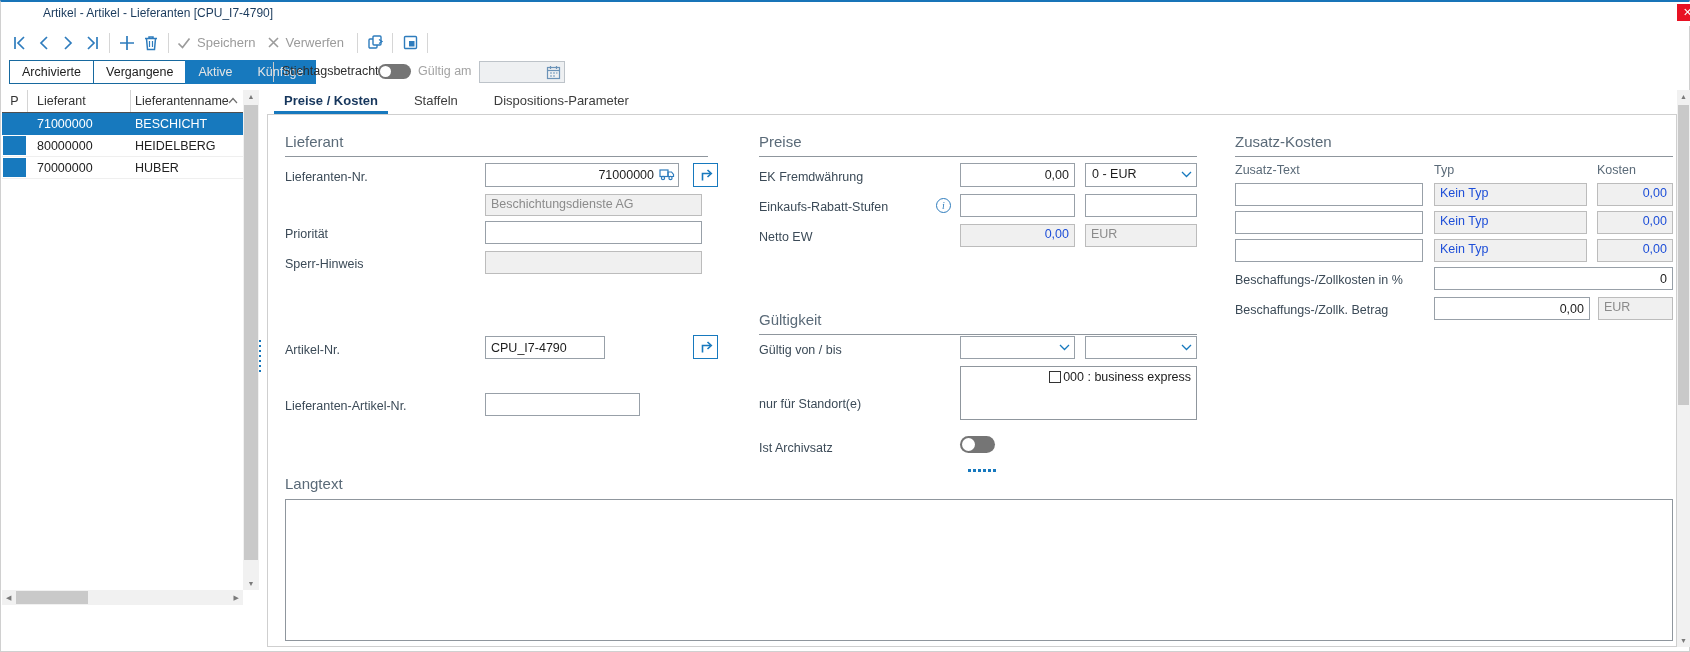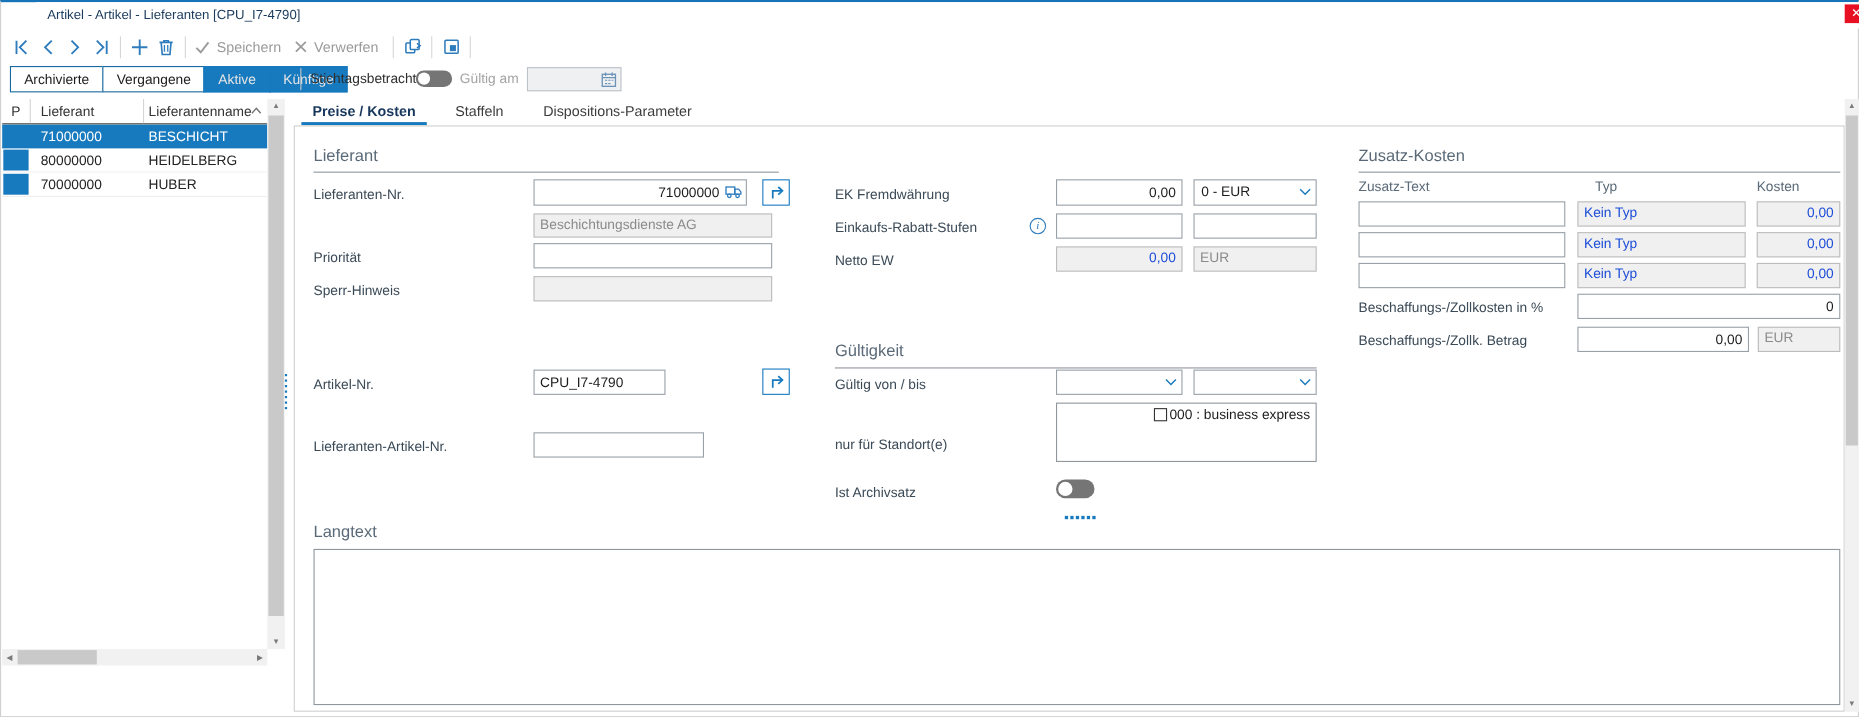--- a/index.html
+++ b/index.html
@@ -292,20 +292,21 @@
     <input class="abs fld" style="left: 217px; top: 221px; width: 120px; height: 23px;" value="CPU_I7-4790">
     <div class="abs navbtn" style="left:425px; top:220px; width:25px; height:24px;">
       <svg width="18" height="18" viewBox="0 0 18 18">
           <path d="M5.5 14.5V7.5h8" stroke="#1779be" stroke-width="1.6" fill="none"></path>
           <path d="M10.5 4l3.8 3.5-3.8 3.5" stroke="#1779be" stroke-width="1.6" fill="none"></path>
         </svg>
     </div>
     <div class="abs lbl" style="left:17px; top:284px;">Lieferanten-Artikel-Nr.</div>
     <input class="abs fld" style="left: 217px; top: 278px; width: 155px; height: 23px;" value="">
 
+    <div class="abs h" style="left:491px; top:18px; width:438px;">Preise</div>
     <div class="abs lbl" style="left:491px; top:55px;">EK Fremdwährung</div>
     <input class="abs fld r" style="left: 692px; top: 48px; width: 115px; height: 24px;" value="0,00">
     <div class="abs combo" style="left:817px; top:48px; width:112px; height:24px;">
       <span>0 - EUR</span>
       <svg width="11" height="7" viewBox="0 0 11 7">
           <path d="M1 1l4.5 4.5L10 1" stroke="#1779be" stroke-width="1.3" fill="none"></path>
         </svg>
     </div>
     <div class="abs lbl" style="left:491px; top:85px;">Einkaufs-Rabatt-Stufen</div>
     <div class="abs info" style="left:668px; top:83px;">i</div>
@@ -342,21 +343,21 @@
       <i></i>
         <i></i>
         <i></i>
         <i></i>
         <i></i>
         <i></i>
     </div>
 
     <div class="abs h" style="left:967px; top:18px; width:438px;">Zusatz-Kosten</div>
     <div class="abs sublbl" style="left:967px; top:48px;">Zusatz-Text</div>
-    <div class="abs sublbl" style="left:1166px; top:48px;margin-left:16px;">Typ</div>
+    <div class="abs sublbl" style="left:1166px; top:48px;">Typ</div>
     <div class="abs sublbl" style="left:1329px; top:48px;">Kosten</div>
 
     <input class="abs fld" style="left: 967px; top: 68px; width: 188px; height: 23px;" value="">
     <div class="abs ro dark" style="left:1166px; top:68px; width:153px; height:23px;">Kein Typ</div>
     <div class="abs ro dark r" style="left:1329px; top:68px; width:76px; height:23px;">0,00</div>
 
     <input class="abs fld" style="left: 967px; top: 96px; width: 188px; height: 23px;" value="">
     <div class="abs ro dark" style="left:1166px; top:96px; width:153px; height:23px;">Kein Typ</div>
     <div class="abs ro dark r" style="left:1329px; top:96px; width:76px; height:23px;">0,00</div>
 

